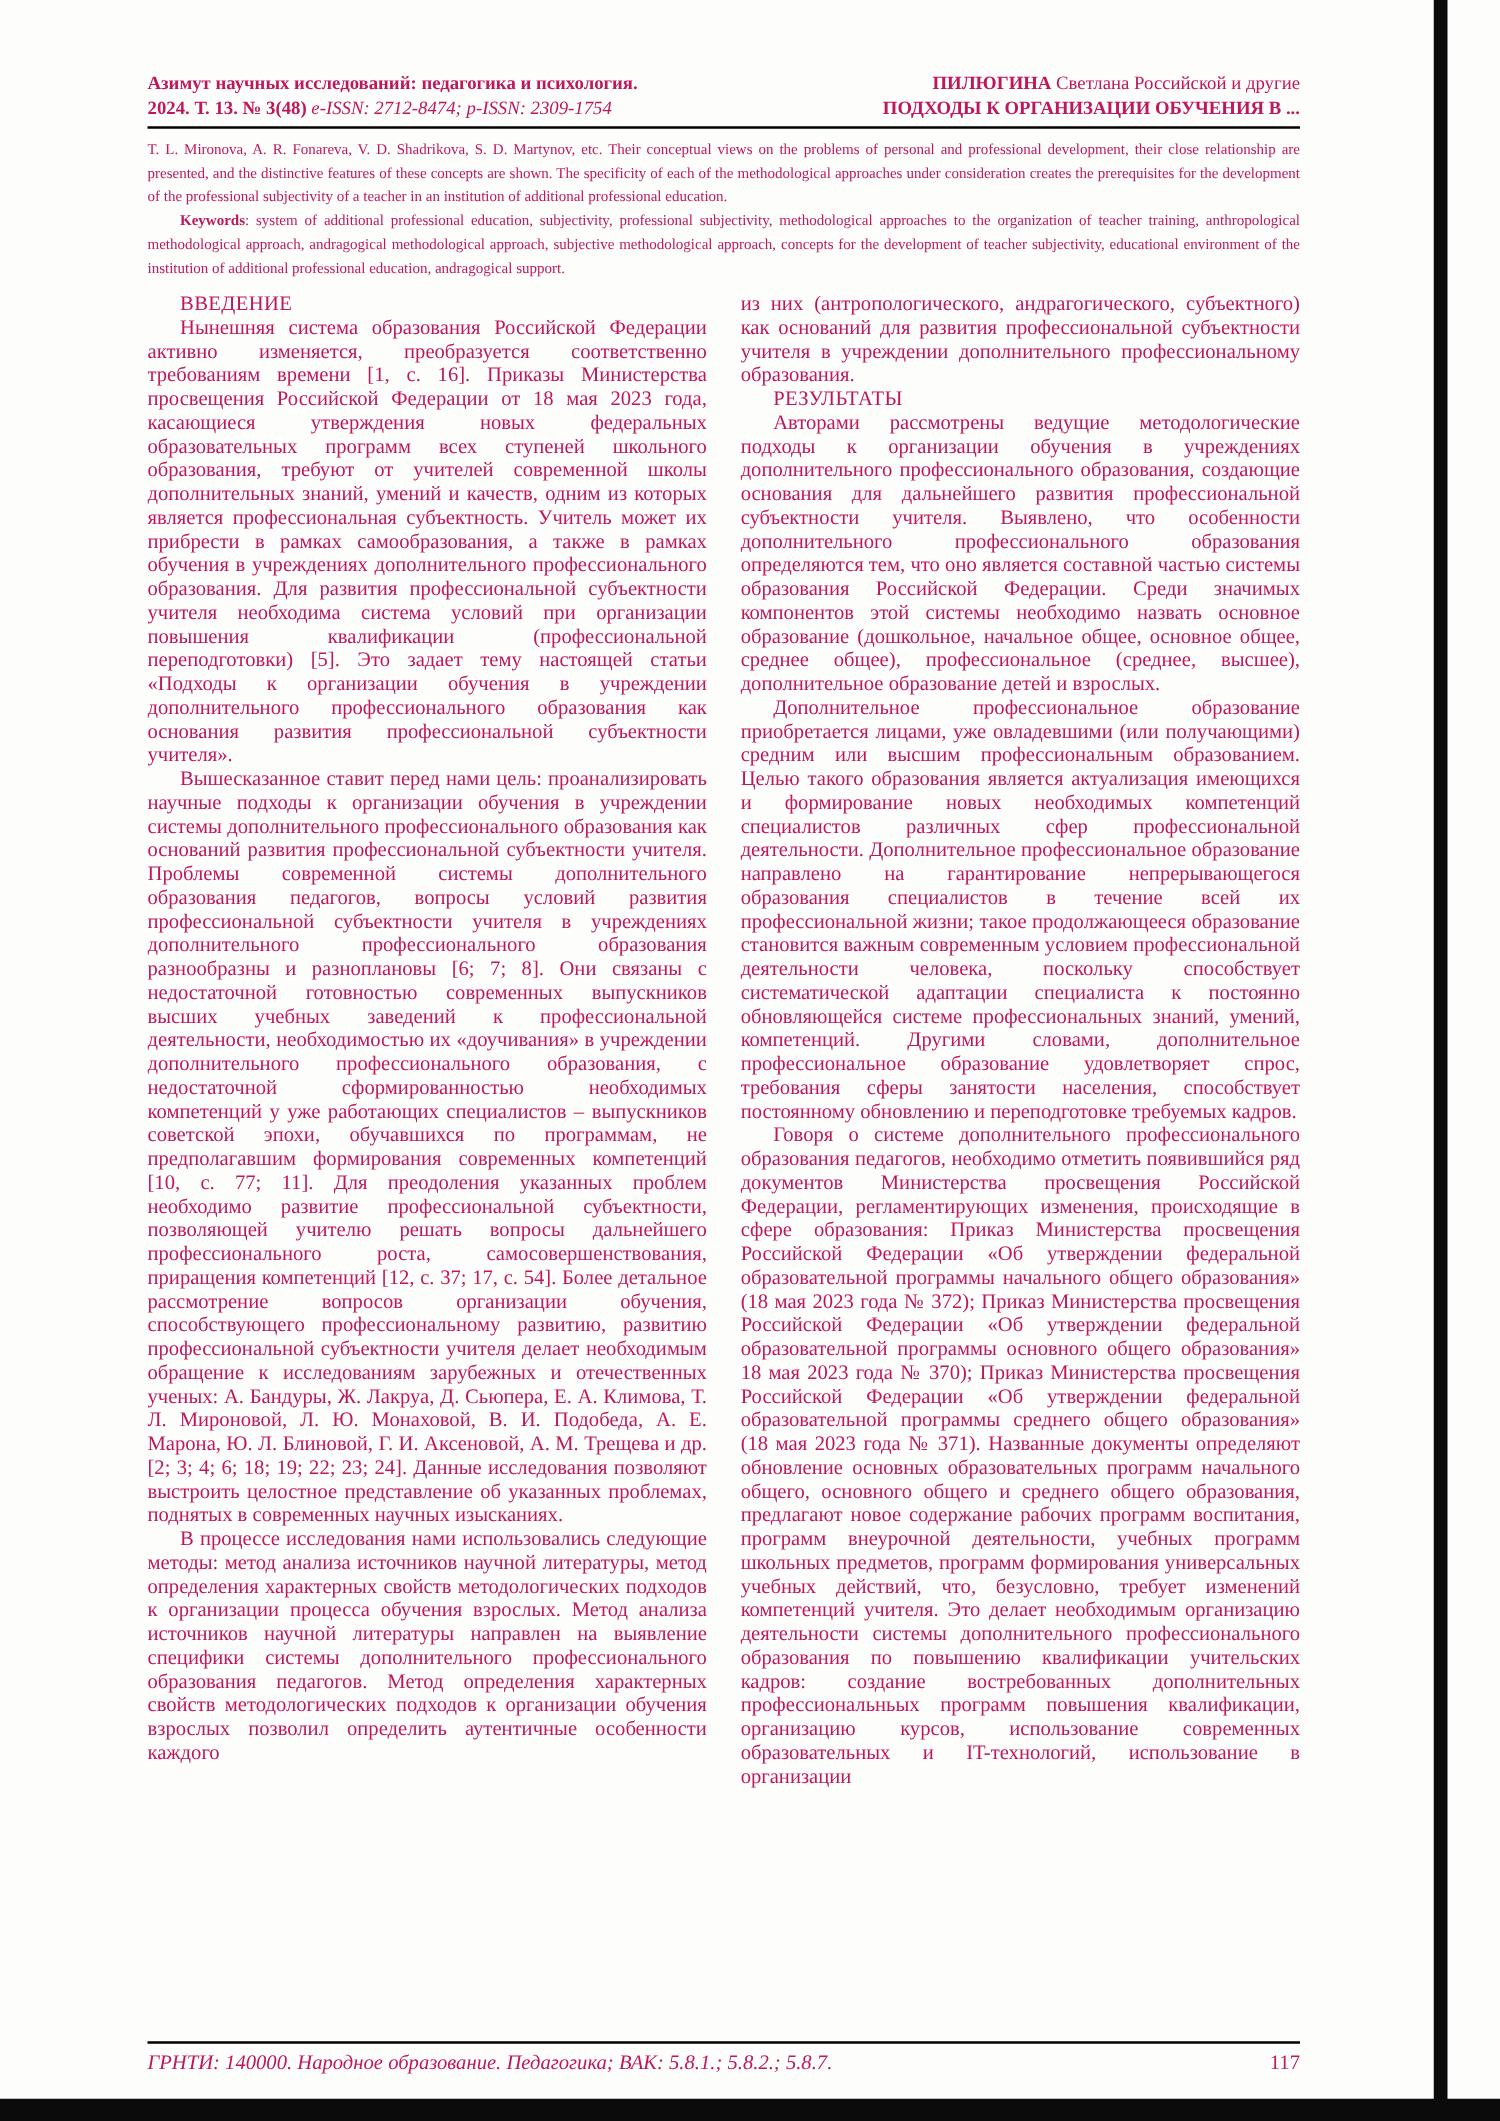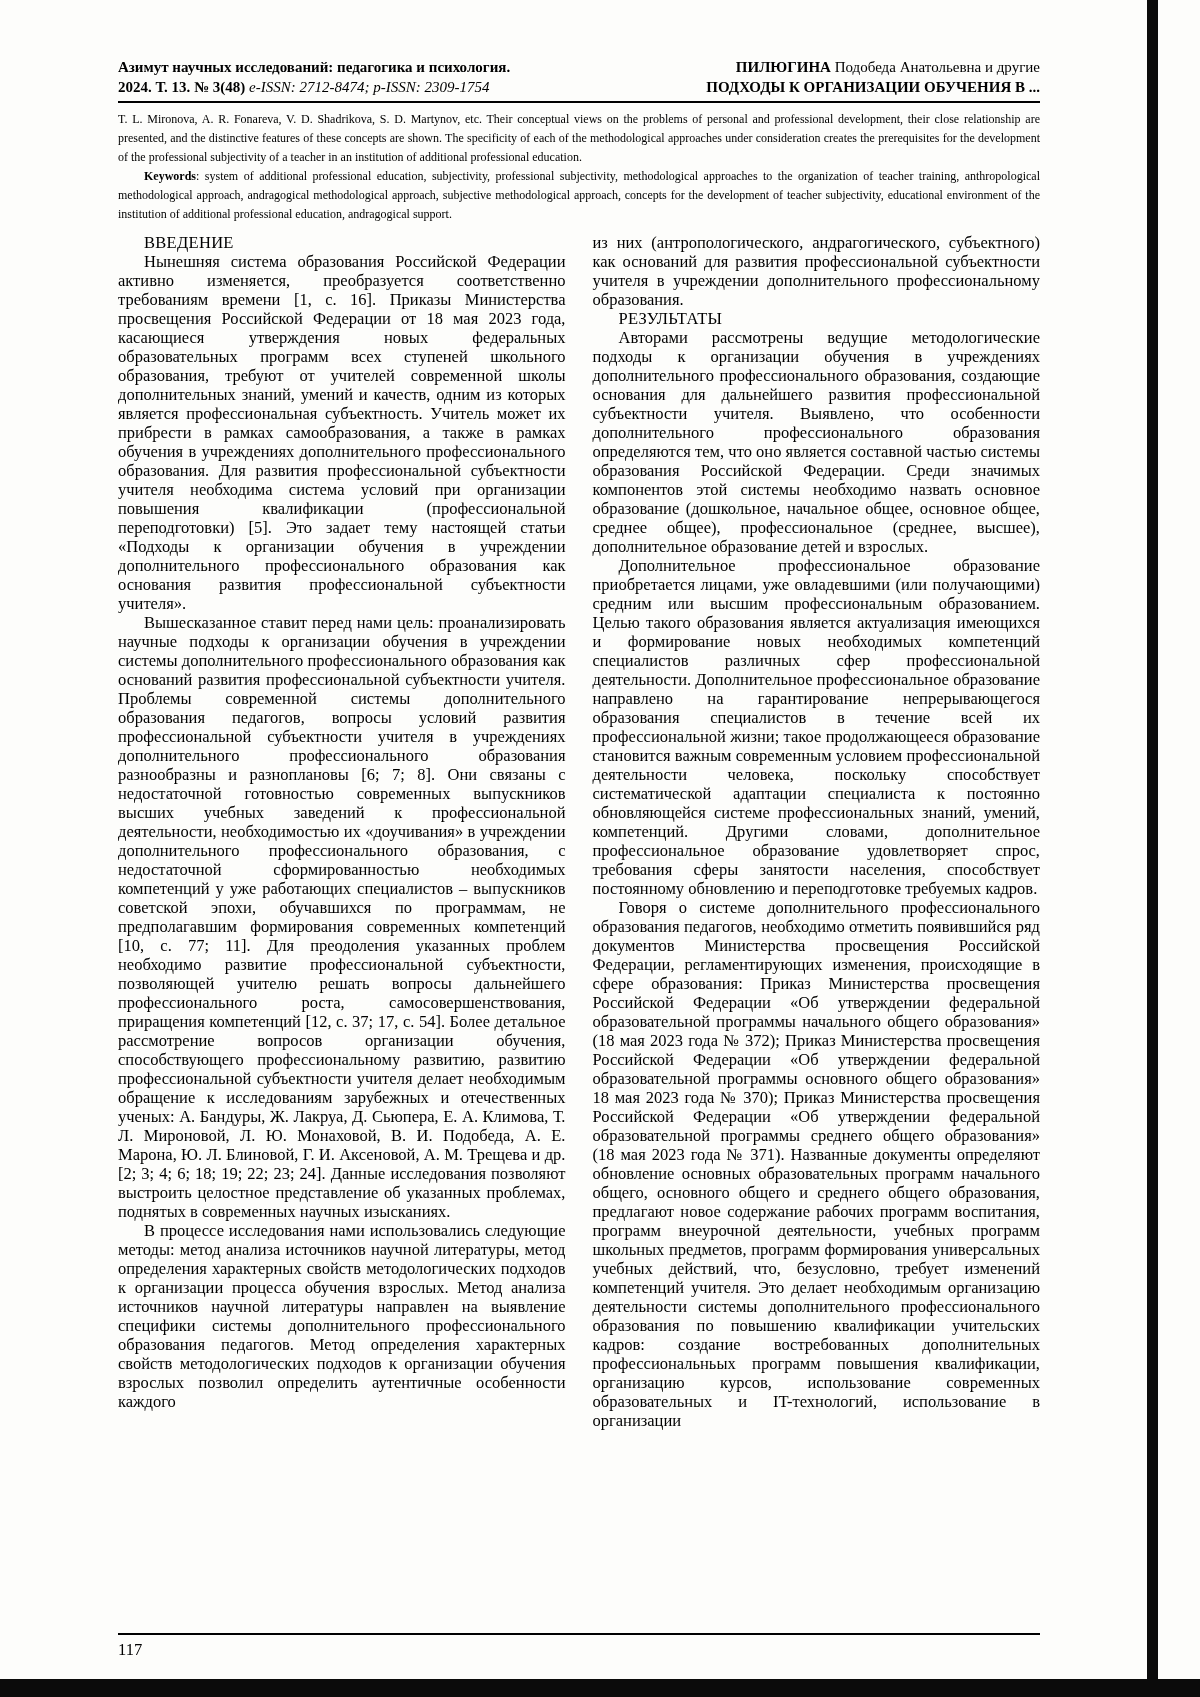--- a/index.html
+++ b/index.html
@@ -6,21 +6,21 @@
   html, body { margin: 0; padding: 0; }
   body {
     width: 1200px; height: 1697px;
     background: #e9e9e9;
     font-family: "Liberation Serif", serif;
   }
   .page {
     position: relative;
     width: 1200px; height: 1697px;
     background: #fdfdfb;
-    color: #000000;
+    color: #be185d;
     overflow: hidden;
   }
   .content {
     position: absolute;
     left: 118px; top: 58px; width: 922px;
   }
   .header {
     display: flex;
     justify-content: space-between;
     align-items: flex-end;
@@ -89,21 +89,21 @@
       <div class="header-left">
         <div class="bold">Азимут научных исследований: педагогика и психология.</div>
         <div>
           <span class="bold">2024. Т. 13. № 3(48)</span>
           <span class="italic">e-ISSN: 2712-8474; p-ISSN: 2309-1754</span>
         </div>
       </div>
       <div class="header-right">
         <div>
           <span class="bold">ПИЛЮГИНА</span>
-          <span>Подобеда Анатольевна и другие</span>
+          <span>Светлана Российской и другие</span>
         </div>
         <div class="bold">ПОДХОДЫ К ОРГАНИЗАЦИИ ОБУЧЕНИЯ В ...</div>
       </div>
     </div>
 
     <div class="rule"></div>
 
     <div class="abstract">
       <p>T. L. Mironova, A. R. Fonareva, V. D. Shadrikova, S. D. Martynov, etc. Their conceptual views on the problems of personal and professional development, their close relationship are presented, and the distinctive features of these concepts are shown. The specificity of each of the methodological approaches under consideration creates the prerequisites for the development of the professional subjectivity of a teacher in an institution of additional professional education.</p>
       <p class="indent">
@@ -123,18 +123,19 @@
         <p class="section-heading">РЕЗУЛЬТАТЫ</p>
         <p>Авторами рассмотрены ведущие методологические подходы к организации обучения в учреждениях дополнительного профессионального образования, создающие основания для дальнейшего развития профессиональной субъектности учителя. Выявлено, что особенности дополнительного профессионального образования определяются тем, что оно является составной частью системы образования Российской Федерации. Среди значимых компонентов этой системы необходимо назвать основное образование (дошкольное, начальное общее, основное общее, среднее общее), профессиональное (среднее, высшее), дополнительное образование детей и взрослых.</p>
         <p>Дополнительное профессиональное образование приобретается лицами, уже овладевшими (или получающими) средним или высшим профессиональным образованием. Целью такого образования является актуализация имеющихся и формирование новых необходимых компетенций специалистов различных сфер профессиональной деятельности. Дополнительное профессиональное образование направлено на гарантирование непрерывающегося образования специалистов в течение всей их профессиональной жизни; такое продолжающееся образование становится важным современным условием профессиональной деятельности человека, поскольку способствует систематической адаптации специалиста к постоянно обновляющейся системе профессиональных знаний, умений, компетенций. Другими словами, дополнительное профессиональное образование удовлетворяет спрос, требования сферы занятости населения, способствует постоянному обновлению и переподготовке требуемых кадров.</p>
         <p>Говоря о системе дополнительного профессионального образования педагогов, необходимо отметить появившийся ряд документов Министерства просвещения Российской Федерации, регламентирующих изменения, происходящие в сфере образования: Приказ Министерства просвещения Российской Федерации «Об утверждении федеральной образовательной программы начального общего образования» (18 мая 2023 года № 372); Приказ Министерства просвещения Российской Федерации «Об утверждении федеральной образовательной программы основного общего образования» 18 мая 2023 года № 370); Приказ Министерства просвещения Российской Федерации «Об утверждении федеральной образовательной программы среднего общего образования» (18 мая 2023 года № 371). Названные документы определяют обновление основных образовательных программ начального общего, основного общего и среднего общего образования, предлагают новое содержание рабочих программ воспитания, программ внеурочной деятельности, учебных программ школьных предметов, программ формирования универсальных учебных действий, что, безусловно, требует изменений компетенций учителя. Это делает необходимым организацию деятельности системы дополнительного профессионального образования по повышению квалификации учительских кадров: создание востребованных дополнительных профессиональньых программ повышения квалификации, организацию курсов, использование современных образовательных и IT-технологий, использование в организации</p>
       </div>
     </div>
 
   </div>
 
   <div class="footer">
+    <div class="footer-left">ГРНТИ: 140000. Народное образование. Педагогика; ВАК: 5.8.1.; 5.8.2.; 5.8.7.</div>
     <div>117</div>
   </div>
 
   <div class="scan-strip-right"></div>
   <div class="scan-strip-bottom"></div>
 </div>
 
 </body></html>

